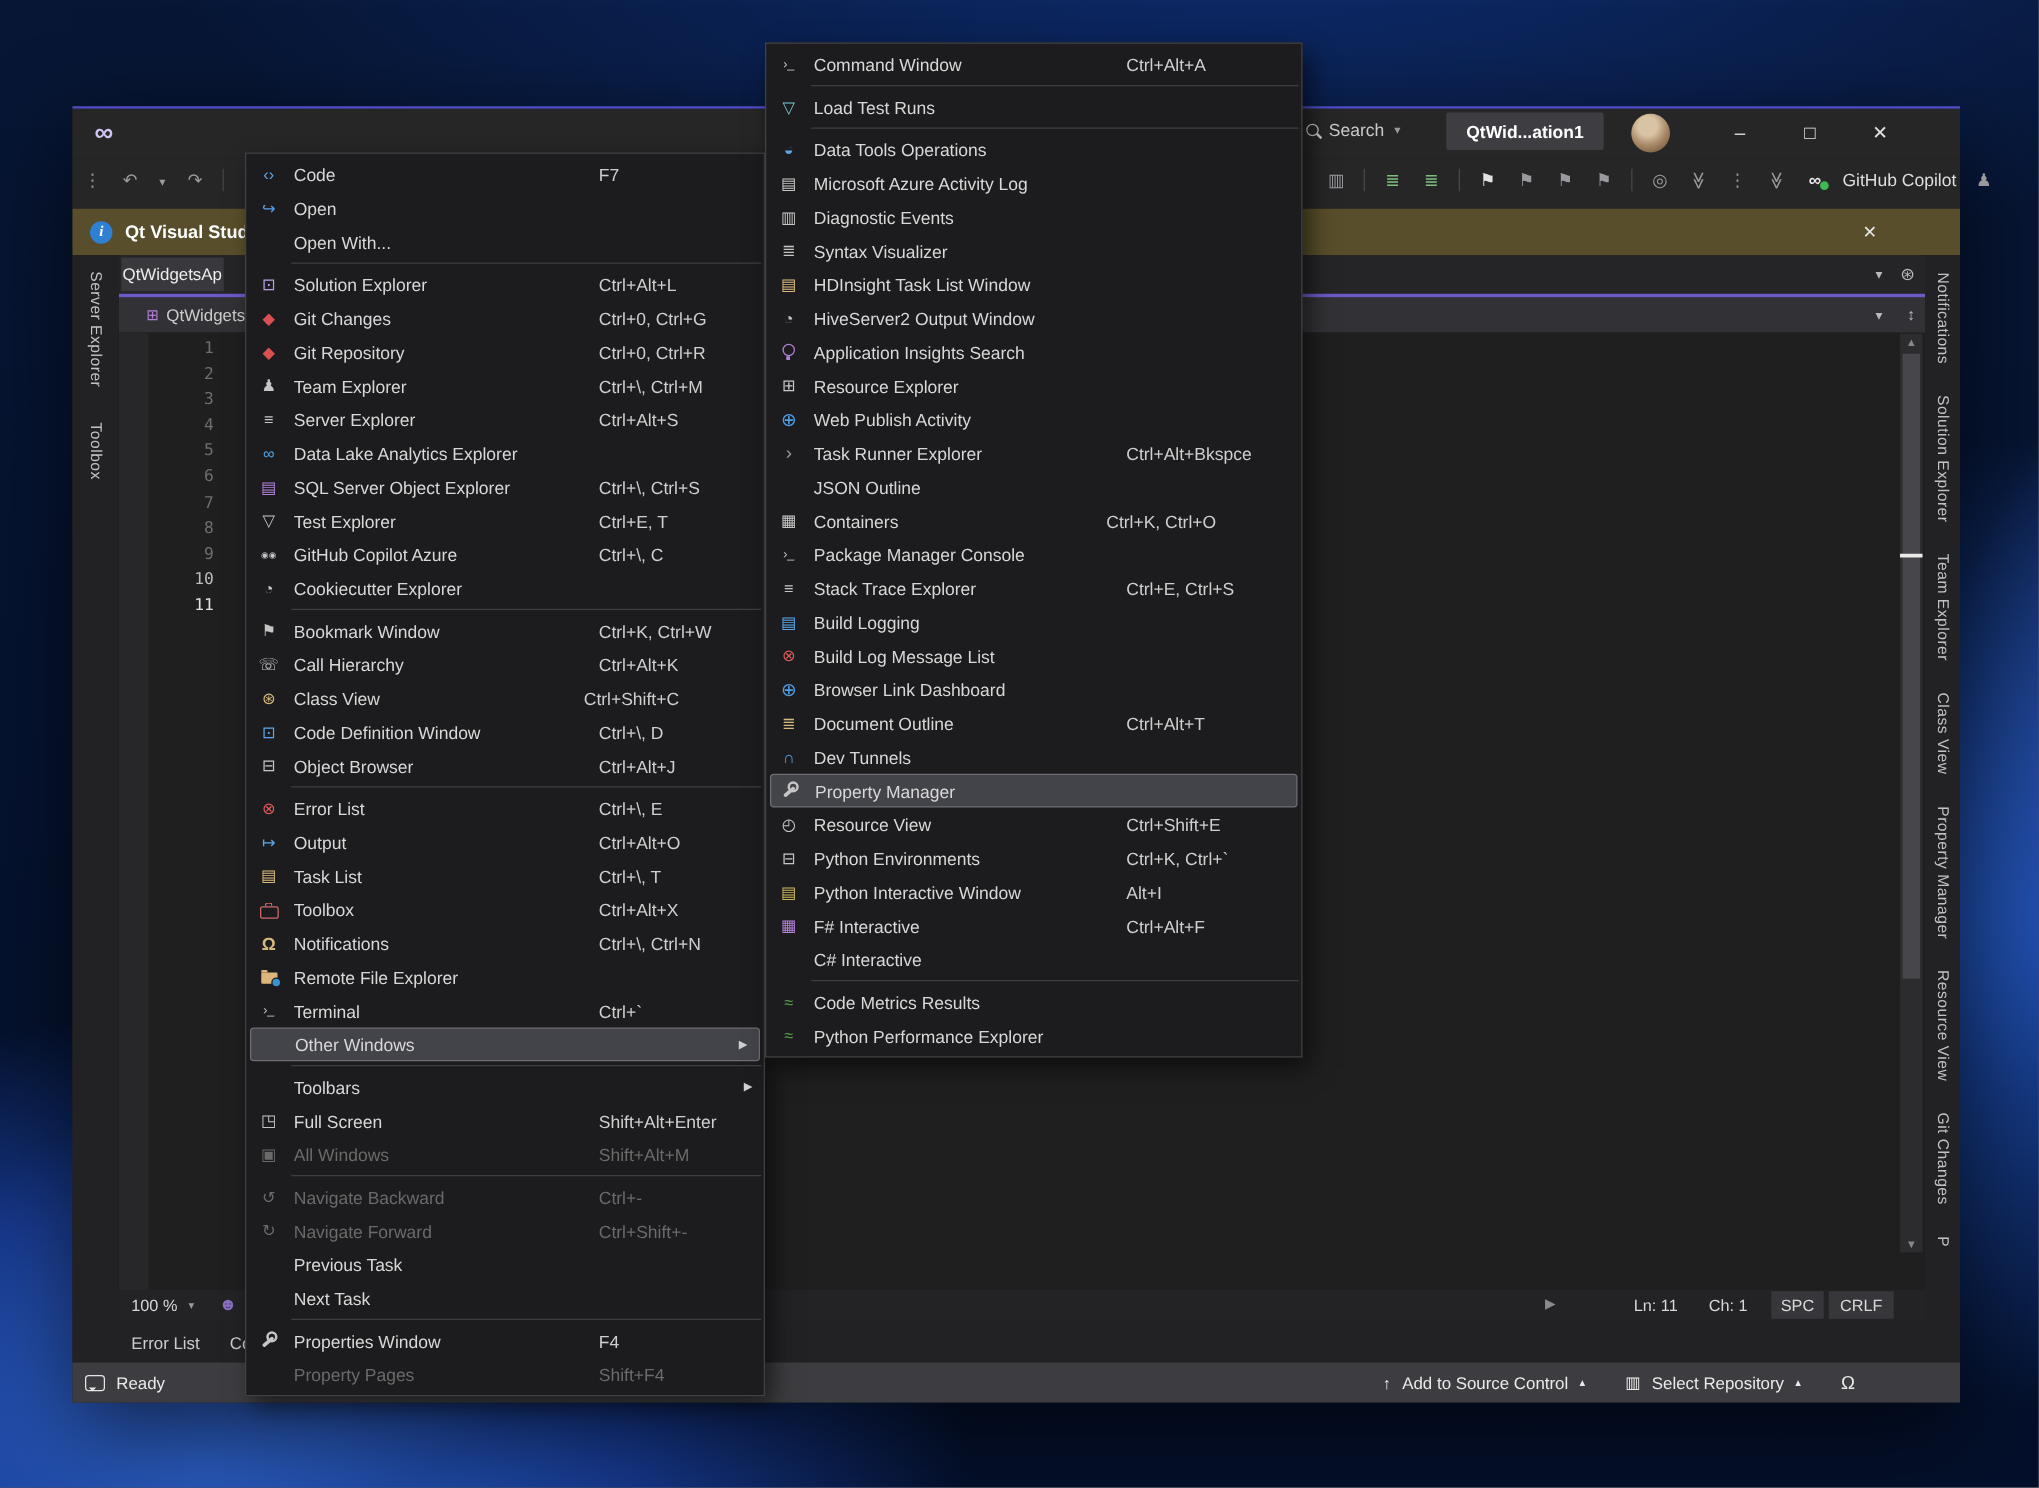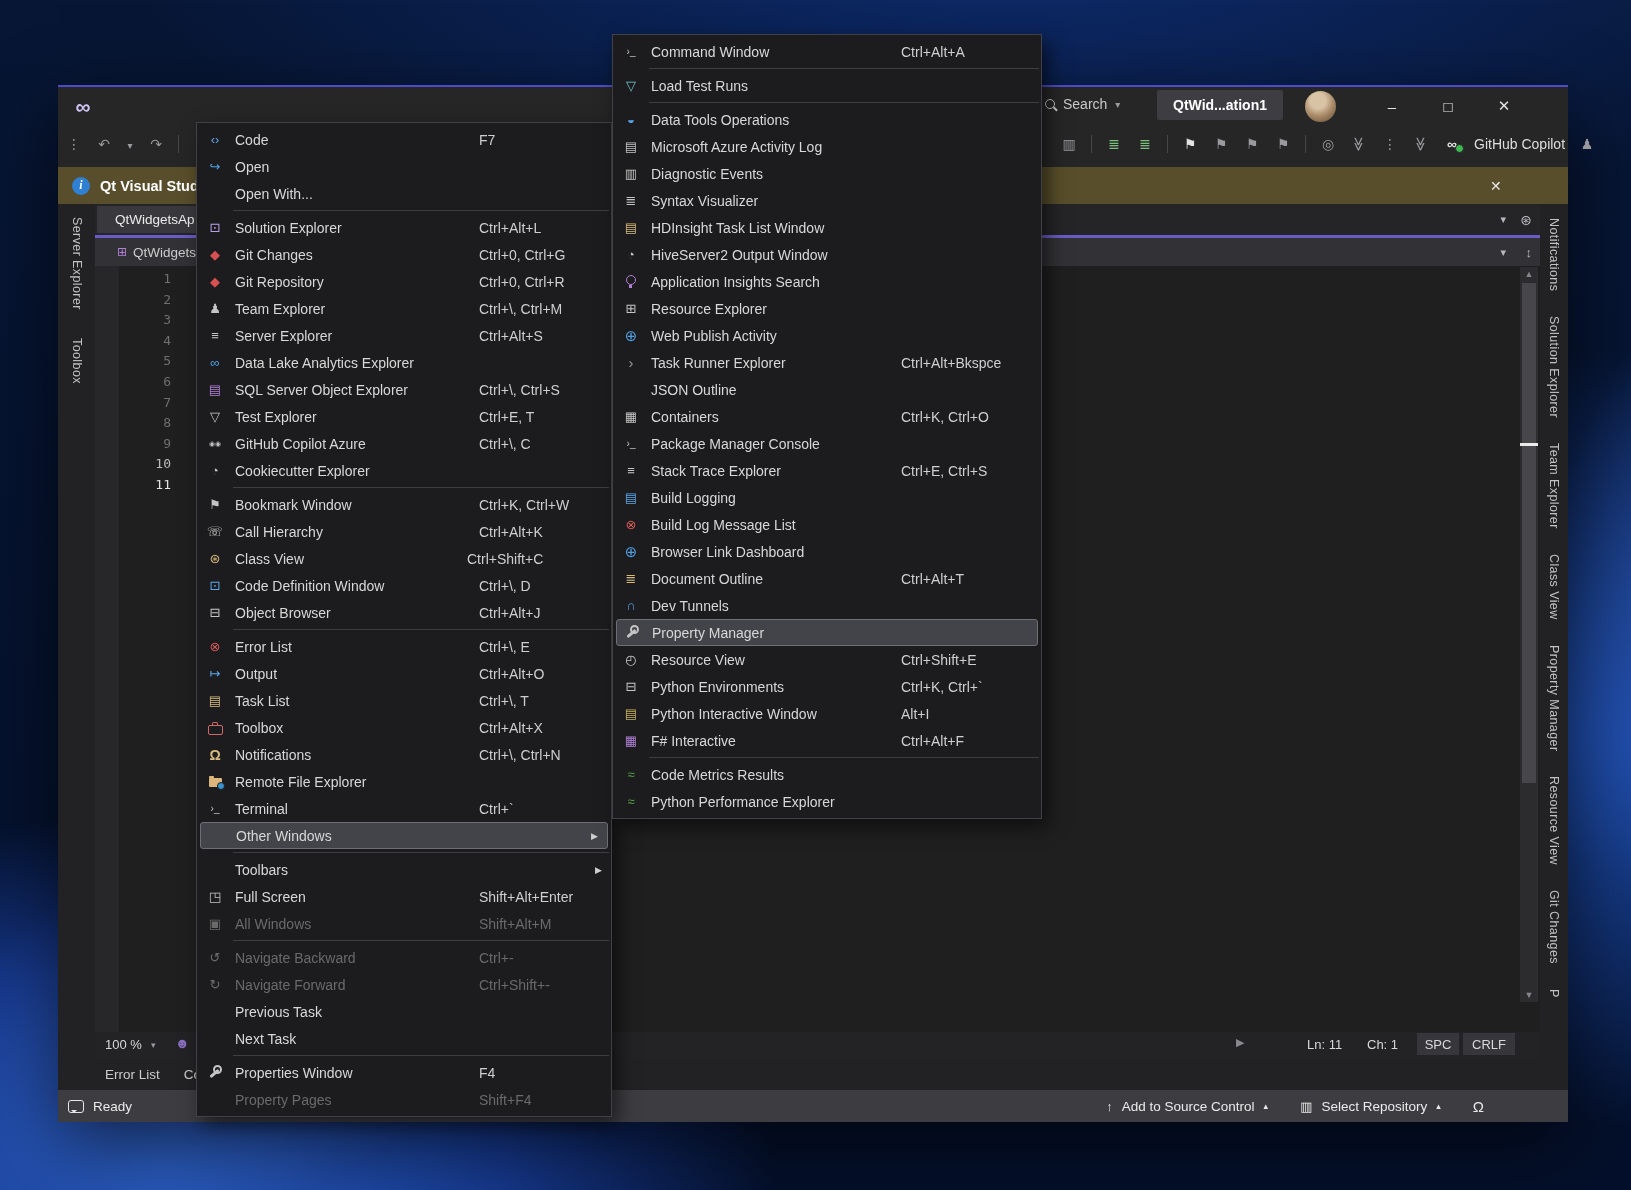--- a/index.html
+++ b/index.html
@@ -63,21 +63,21 @@
 
   .infobar{position:absolute;left:0;top:80px;width:100%;height:37px;background:#584e2b;display:flex;align-items:center;}
   .info-ic{width:18px;height:18px;border-radius:50%;background:#2f7fd3;color:#fff;font-size:12px;font-weight:bold;
     display:flex;align-items:center;justify-content:center;margin:0 10px 0 14px;font-family:"Liberation Serif",serif;font-style:italic;}
   .infotext{color:#fff;font-weight:bold;font-size:14.5px;white-space:nowrap;}
   .info-close{position:absolute;left:1432px;color:#e8e8e8;font-size:14px;}
 
   
   .tabrow{position:absolute;left:37px;top:117px;width:1473px;height:31px;background:#252527;}
   .doc-tab{position:absolute;left:2px;top:2px;height:27px;max-width:100px;overflow:hidden;background:#39393d;
-    color:#ececec;font-size:13.5px;display:flex;align-items:center;padding:0 18px;white-space:nowrap;}
+    color:#ececec;font-size:13.5px;display:flex;align-items:center;padding:0 1px;white-space:nowrap;}
   .purpleline{position:absolute;left:37px;top:148px;width:1473px;height:2.5px;background:#6a5bc7;}
   .navrow{position:absolute;left:37px;top:151px;width:1445px;height:28px;background:#323236;display:flex;align-items:center;}
   .innertab-ic{color:#b180d7;font-size:12px;margin:0 6px 0 22px;}
   .innertab{color:#cccccc;font-size:13.5px;white-space:nowrap;}
   .rowcaret{position:absolute;color:#b9b9bd;font-size:11px;}
   .gear::before{content:"⊛";color:#b9b9bd;font-size:14px;}
   .splitter::before{content:"↕";color:#b9b9bd;font-size:13px;}
 
   
   .leftstrip{position:absolute;left:0;top:117px;width:37px;height:886px;background:#222224;
@@ -539,21 +539,21 @@
       <span class="lbl">Task Runner Explorer</span>
       <span class="sc" style="left: 288px;">Ctrl+Alt+Bkspce</span>
     </div>
     <div class="mrow">
       <span class="ic"></span>
       <span class="lbl">JSON Outline</span>
     </div>
     <div class="mrow">
       <span class="ic" style="color: rgb(197, 197, 197);">▦</span>
       <span class="lbl">Containers</span>
-      <span class="sc" style="left: 288px;">Ctrl+K, Ctrl+O</span>
+      <span class="sc" style="left: 272px;">Ctrl+K, Ctrl+O</span>
     </div>
     <div class="mrow">
       <span class="ic" style="color: rgb(197, 197, 197); font-size: 10px;">›_</span>
       <span class="lbl">Package Manager Console</span>
     </div>
     <div class="mrow">
       <span class="ic" style="color: rgb(197, 197, 197);">≡</span>
       <span class="lbl">Stack Trace Explorer</span>
       <span class="sc" style="left: 288px;">Ctrl+E, Ctrl+S</span>
     </div>
@@ -597,20 +597,24 @@
     <div class="mrow">
       <span class="ic" style="color: rgb(200, 179, 90);">▤</span>
       <span class="lbl">Python Interactive Window</span>
       <span class="sc" style="left: 288px;">Alt+I</span>
     </div>
     <div class="mrow">
       <span class="ic" style="color: rgb(177, 128, 215);">▦</span>
       <span class="lbl">F# Interactive</span>
       <span class="sc" style="left: 288px;">Ctrl+Alt+F</span>
     </div>
+    <div class="mrow">
+      <span class="ic"></span>
+      <span class="lbl">C# Interactive</span>
+    </div>
     <div class="msep"></div>
     <div class="mrow">
       <span class="ic" style="color: rgb(87, 166, 74);">≈</span>
       <span class="lbl">Code Metrics Results</span>
     </div>
     <div class="mrow">
       <span class="ic" style="color: rgb(87, 166, 74);">≈</span>
       <span class="lbl">Python Performance Explorer</span>
     </div>
   </div>

